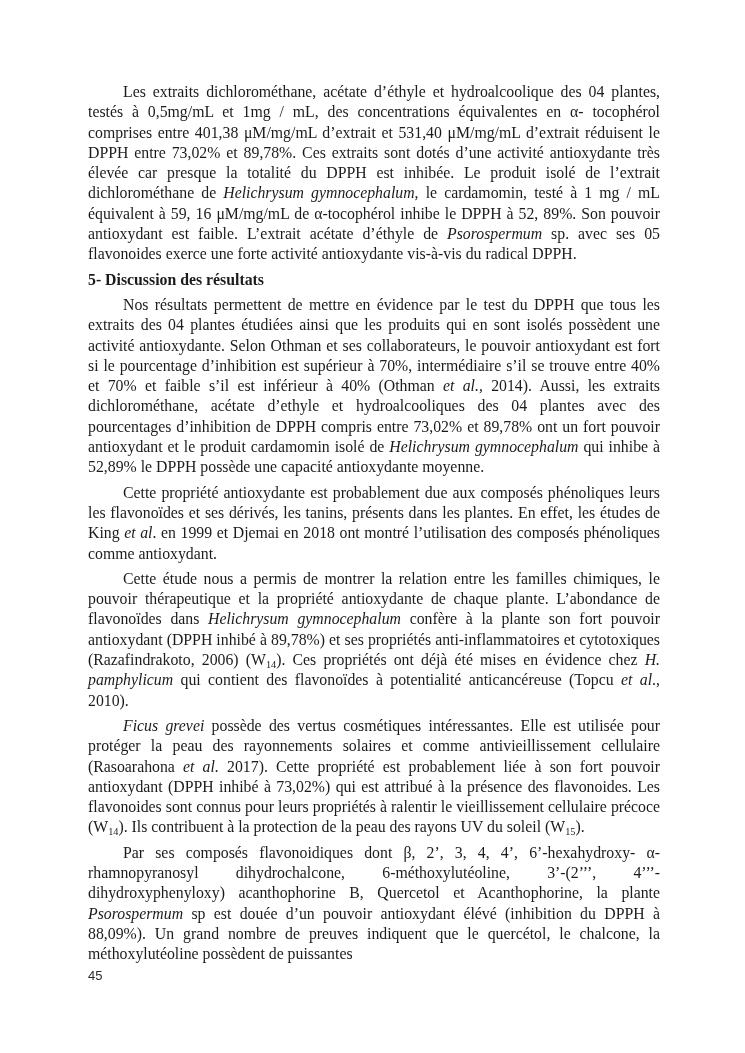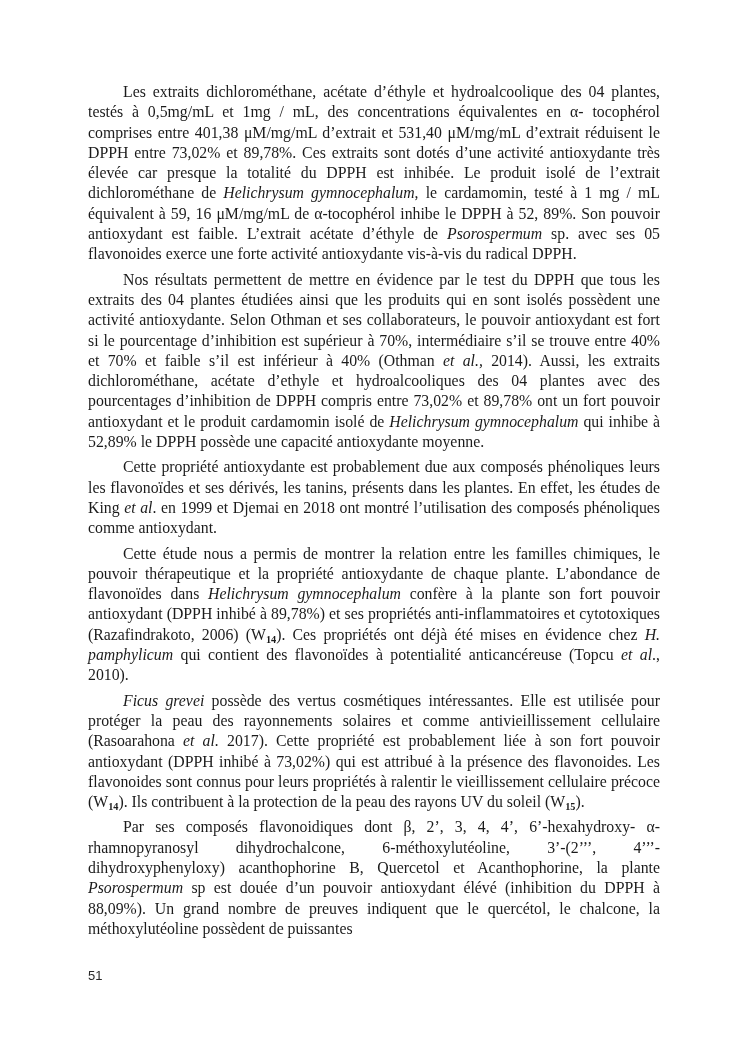--- a/index.html
+++ b/index.html
@@ -35,37 +35,37 @@
     line-height: 20.3px;
     text-indent: 0;
     font-weight: bold;
   }
   .italic { font-style: italic; }
   .bold { font-weight: bold; }
   sub {
     font-size: 0.65em;
     line-height: 0;
     vertical-align: -0.25em;
-    font-weight: bold;
   }
   .page-footer {
     position: absolute;
     left: 88px;
     top: 968px;
     font-family: "Liberation Sans", sans-serif;
     font-size: 13px;
     color: #2a2a2a;
   }
 </style>
 </head>
 <body>
 
 <div class="page">
   <div class="doc-body">
       <p class="doc-paragraph"><span>Les extraits dichlorométhane, acétate d’éthyle et hydroalcoolique des 04 plantes, testés à 0,5mg/mL et 1mg / mL, des concentrations équivalentes en α- tocophérol comprises entre 401,38 μM/mg/mL d’extrait et 531,40 μM/mg/mL d’extrait réduisent le DPPH entre 73,02% et 89,78%. Ces extraits sont dotés d’une activité antioxydante très élevée car presque la totalité du DPPH est inhibée. Le produit isolé de l’extrait dichlorométhane de </span><span class="italic">Helichrysum gymnocephalum</span><span>, le cardamomin, testé à 1 mg / mL équivalent à 59, 16 μM/mg/mL de α-tocophérol inhibe le DPPH à 52, 89%. Son pouvoir antioxydant est faible. L’extrait acétate d’éthyle de </span><span class="italic">Psorospermum</span><span> sp. avec ses 05 flavonoides exerce une forte activité antioxydante vis-à-vis du radical DPPH.</span></p>
+      <h2 class="doc-heading" style="text-indent: 0px;"><span class="bold">5- Discussion des résultats</span></h2>
       <p class="doc-paragraph"><span>Nos résultats permettent de mettre en évidence par le test du DPPH que tous les extraits des 04 plantes étudiées ainsi que les produits qui en sont isolés possèdent une activité antioxydante. Selon Othman et ses collaborateurs, le pouvoir antioxydant est fort si le pourcentage d’inhibition est supérieur à 70%, intermédiaire s’il se trouve entre 40% et 70% et faible s’il est inférieur à 40% (Othman </span><span class="italic">et al.,</span><span> 2014). Aussi, les extraits dichlorométhane, acétate d’ethyle et hydroalcooliques des 04 plantes avec des pourcentages d’inhibition de DPPH compris entre 73,02% et 89,78% ont un fort pouvoir antioxydant et le produit cardamomin isolé de </span><span class="italic">Helichrysum gymnocephalum</span><span> qui inhibe à 52,89% le DPPH possède une capacité antioxydante moyenne.</span></p>
       <p class="doc-paragraph"><span>Cette propriété antioxydante est probablement due aux composés phénoliques leurs les flavonoïdes et ses dérivés, les tanins, présents dans les plantes. En effet, les études de King </span><span class="italic">et al</span><span>. en 1999 et Djemai en 2018 ont montré l’utilisation des composés phénoliques comme antioxydant.</span></p>
       <p class="doc-paragraph"><span>Cette étude nous a permis de montrer la relation entre les familles chimiques, le pouvoir thérapeutique et la propriété antioxydante de chaque plante. L’abondance de flavonoïdes dans </span><span class="italic">Helichrysum gymnocephalum</span><span> confère à la plante son fort pouvoir antioxydant (DPPH inhibé à 89,78%) et ses propriétés anti-inflammatoires et cytotoxiques (Razafindrakoto, 2006) (W</span><sub>14</sub><span>). Ces propriétés ont déjà été mises en évidence chez </span><span class="italic">H. pamphylicum</span><span> qui contient des flavonoïdes à potentialité anticancéreuse (Topcu </span><span class="italic">et al</span><span>., 2010).</span></p>
       <p class="doc-paragraph"><span class="italic">Ficus grevei</span><span> possède des vertus cosmétiques intéressantes. Elle est utilisée pour protéger la peau des rayonnements solaires et comme antivieillissement cellulaire (Rasoarahona </span><span class="italic">et al.</span><span> 2017). Cette propriété est probablement liée à son fort pouvoir antioxydant (DPPH inhibé à 73,02%) qui est attribué à la présence des flavonoides. Les flavonoides sont connus pour leurs propriétés à ralentir le vieillissement cellulaire précoce (W</span><sub>14</sub><span>). Ils contribuent à la protection de la peau des rayons UV du soleil (W</span><sub>15</sub><span>).</span></p>
       <p class="doc-paragraph"><span>Par ses composés flavonoidiques dont β, 2’, 3, 4, 4’, 6’-hexahydroxy- α-rhamnopyranosyl dihydrochalcone, 6-méthoxylutéoline, 3’-(2’’’, 4’’’-dihydroxyphenyloxy) acanthophorine B, Quercetol et Acanthophorine, la plante </span><span class="italic">Psorospermum</span><span> sp est douée d’un pouvoir antioxydant élévé (inhibition du DPPH à 88,09%). Un grand nombre de preuves indiquent que le quercétol, le chalcone, la méthoxylutéoline possèdent de puissantes</span></p>
     </div>
-  <div class="page-footer">51</div>
+  <div class="page-footer">45</div>
 </div>
 
 </body></html>

